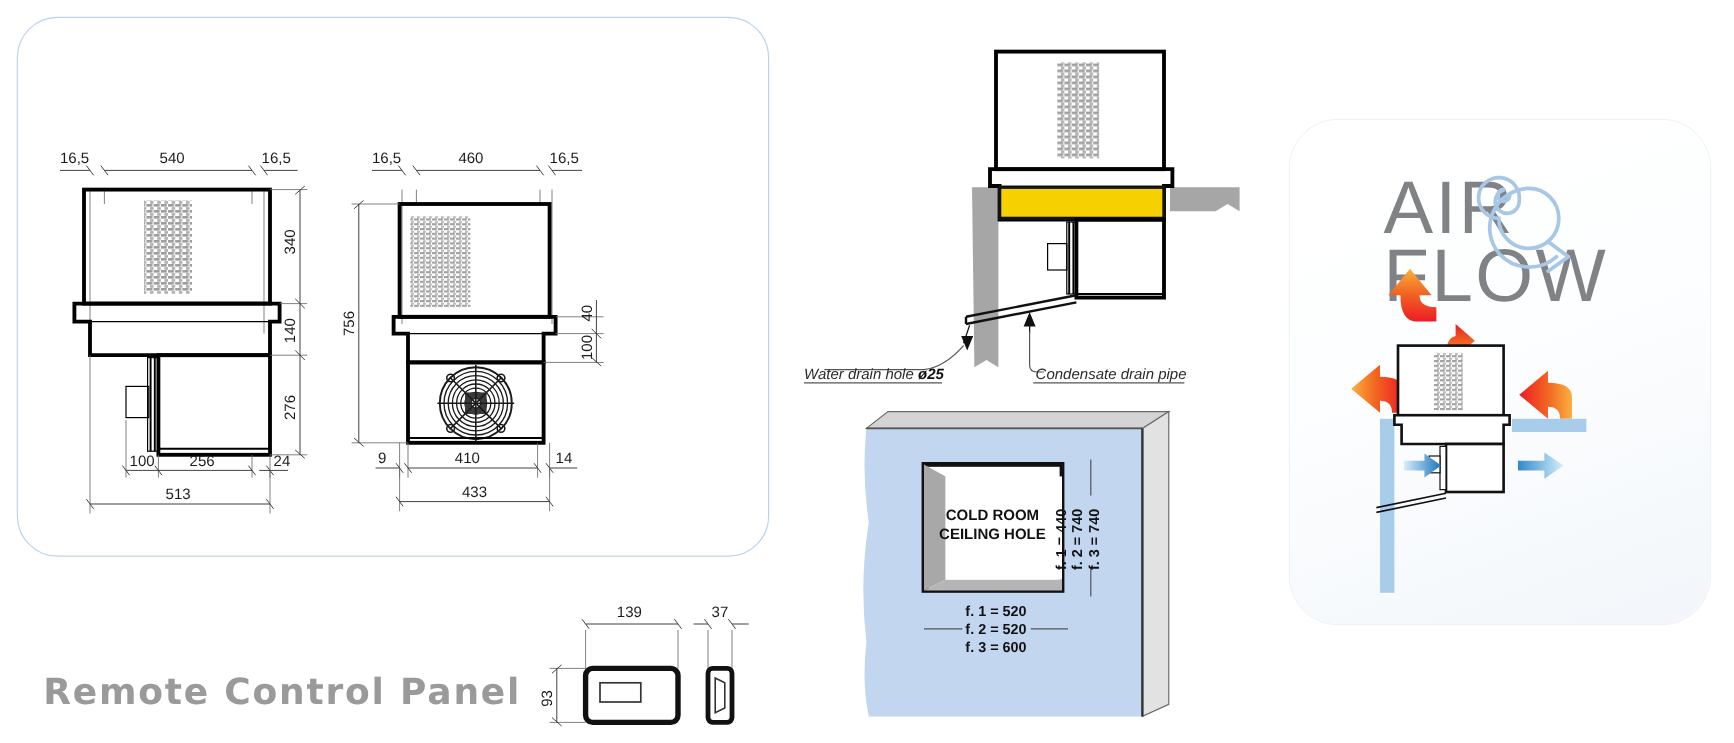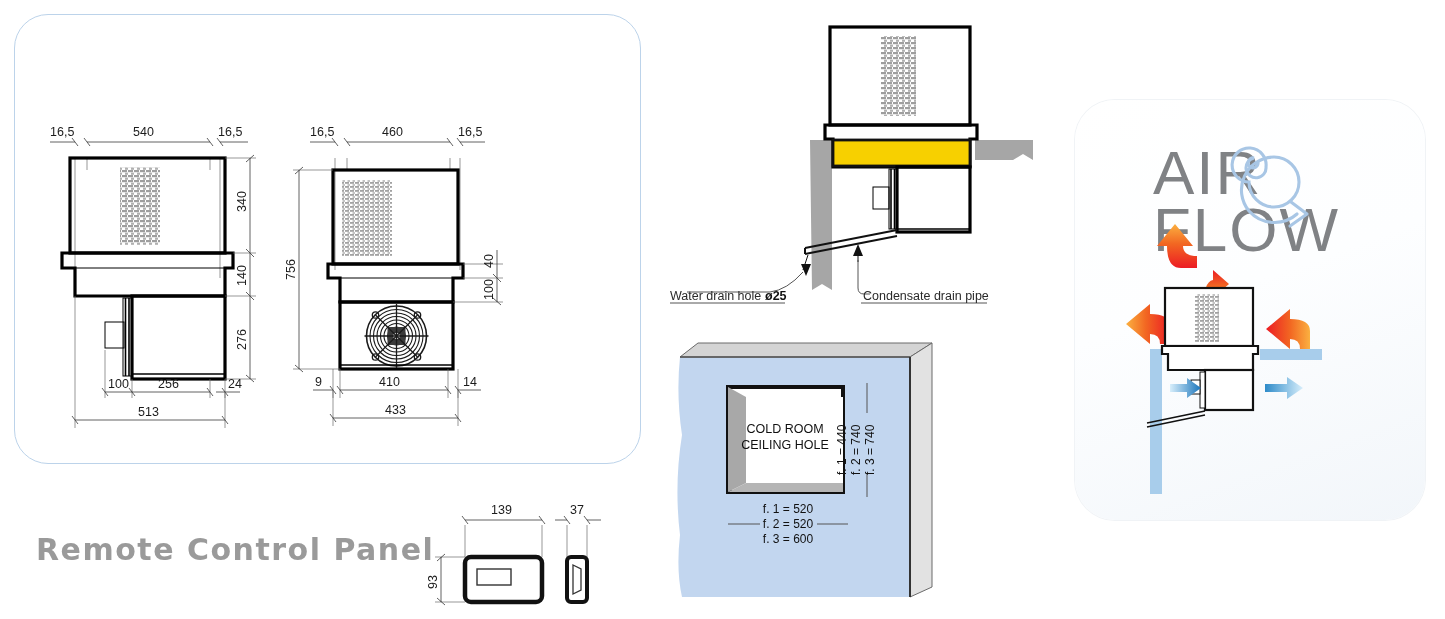--- a/index.html
+++ b/index.html
@@ -235,23 +235,23 @@
     <line x1="173" y1="280" x2="173" y2="316"></line>
   </g>
   <g class="dimline">
     <line x1="48" y1="308" x2="173" y2="308"></line>
     <path d="M45,304 L51,312 M170,304 L176,312"></path>
   </g>
   <text class="dimtxt" x="100" y="304">433</text>
 </svg>
 </div>
 
-<div class="abs rcp" style="left:36px;top:532px;">Remote Control Panel</div>
-
-<div class="abs" style="left:415px;top:485px;">
+<div class="abs rcp" style="left:36px;top:560px;">Remote Control Panel</div>
+
+<div class="abs" style="left:438px;top:485px;">
 <svg width="200" height="130" viewBox="0 0 200 130">
 
   <g class="extline">
     <line x1="50" y1="40" x2="50" y2="72"></line>
     <line x1="127" y1="40" x2="127" y2="72"></line>
   </g>
   <g class="dimline">
     <line x1="50" y1="35" x2="127" y2="35"></line>
     <path d="M47,31 L53,39 M124,31 L130,39"></path>
   </g>
@@ -279,21 +279,21 @@
     <line x1="172" y1="35" x2="186" y2="35"></line>
     <path d="M149,31 L155,39 M169,31 L175,39"></path>
   </g>
   <text class="dimtxt" x="155" y="29">37</text>
 
   <rect x="152" y="72" width="20" height="45" rx="4" fill="#fff" stroke="#111" stroke-width="4"></rect>
   <path d="M158,80 L166,84 L166,105 L158,109 Z" fill="#fff" stroke="#333" stroke-width="1.3"></path>
 </svg>
 </div>
 
-<div class="abs" style="left:665px;top:12px;">
+<div class="abs" style="left:665px;top:28px;font-style:italic;">
 <svg width="370" height="300" viewBox="0 0 370 300">
 
   <path d="M310,128 L368,128 L368,148 L358,142 L348,148 L310,148 Z" fill="#a6a6a6"></path>
 
   <path d="M145,128 L167,128 L167,278 L157,272 L147,278 Z" fill="#a6a6a6"></path>
 
   <rect x="165" y="15" width="140" height="98" fill="#fff" class="heavy"></rect>
   <rect x="216" y="24" width="35" height="80" fill="url(#grille)"></rect>
 
   <path d="M160,113 L160,127 L168,127 L168,155 L305,155 L305,127 L312,127 L312,113 Z" fill="#fff" class="heavy"></path>
@@ -322,21 +322,21 @@
   <path d="M188,244 L193,232 L198,244 Z" fill="#111"></path>
   <path d="M193,248 L193,276 Q193,282 199,282 L205,282" stroke="#555" stroke-width="1" fill="none"></path>
   <line x1="196" y1="291" x2="322" y2="291" stroke="#555" stroke-width="1"></line>
 
   <text class="lbl" x="5" y="288">Water drain hole</text>
   <text class="boldlbl" x="100" y="288">ø25</text>
   <text class="lbl" x="198" y="288">Condensate drain pipe</text>
 </svg>
 </div>
 
-<div class="abs" style="left:670px;top:335px;">
+<div class="abs" style="left:712px;top:335px;font-weight:bold;">
 <svg width="290" height="275" viewBox="0 0 290 275">
 
   <path d="M10,22 Q6,60 12,100 Q4,150 10,200 Q6,235 12,262 L240,262 L240,22 Z" fill="#c2d6ef"></path>
 
   <path d="M10,22 L28,8 L262,8 L240,22 Z" fill="#d4d4d4" stroke="#6a6a6a" stroke-width="1"></path>
 
   <path d="M240,22 L262,8 L262,252 L240,262 Z" fill="#e2e2e2" stroke="#6a6a6a" stroke-width="1"></path>
   <line x1="10" y1="22" x2="240" y2="22" stroke="#555" stroke-width="1.6"></line>
   <line x1="240" y1="22" x2="240" y2="262" stroke="#333" stroke-width="2"></line>
 

